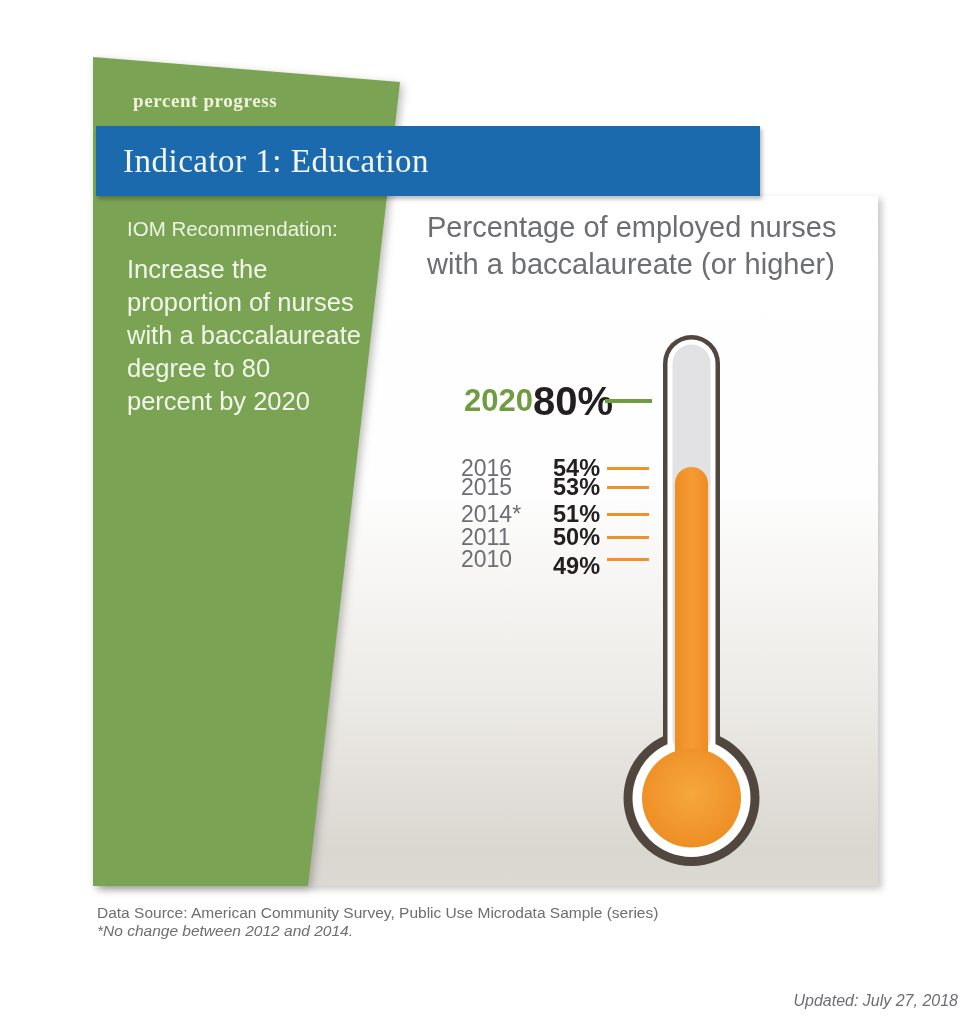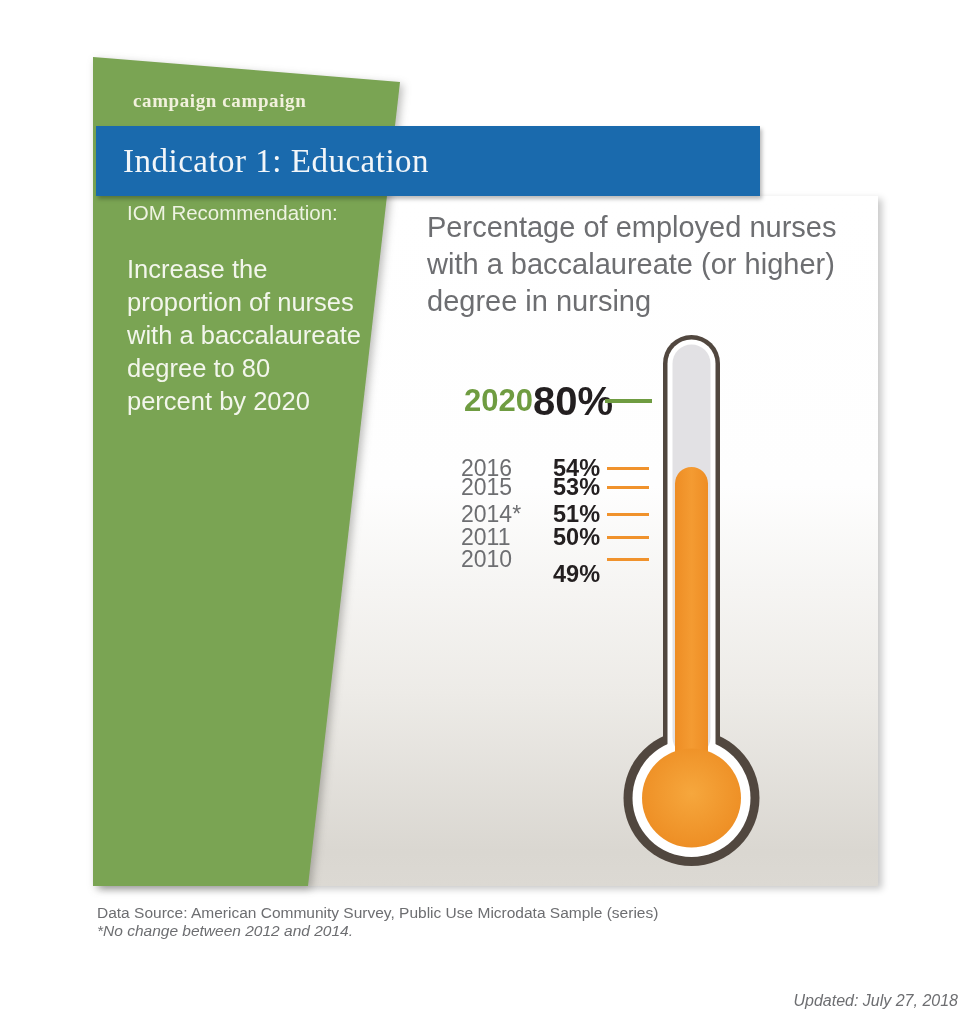--- a/index.html
+++ b/index.html
@@ -49,21 +49,21 @@
   .green-panel{
     position:absolute;inset:0;background:var(--green);
     clip-path:polygon(0 0,307px 25px,215px 829px,0 829px);
   }
   .tab-label{
     position:absolute;left:40px;top:33px;
     font-family:"Liberation Serif",serif;font-size:19px;font-weight:bold;
     letter-spacing:.6px;color:#f2f1dd;
   }
   .iom-label{
-    position:absolute;left:34px;top:144px;
+    position:absolute;left:34px;top:160px;
     font-size:20.5px;color:#eef3e2;
   }
   .iom-body{
     position:absolute;left:34px;top:196px;width:260px;
     font-size:25.5px;line-height:33px;color:#f3f6ec;
   }
 
   
   .blue-bar{
     position:absolute;left:96px;top:126px;width:664px;height:70px;z-index:3;
@@ -85,21 +85,20 @@
 </head>
 <body>
 
 <div class="stage">
 
   <div class="card">
 
     <div class="chart-heading">
       <div>Percentage of employed nurses</div>
       <div>with a baccalaureate (or higher)</div>
-      <div>degree in nursing</div>
     </div>
 
     <svg class="thermo" width="782" height="690" viewBox="0 0 782 690">
       <defs>
         <linearGradient id="gradCol" x1="0" y1="0" x2="1" y2="0">
           <stop offset="0" stop-color="#ee8d24"></stop>
           <stop offset="0.5" stop-color="#f49b32"></stop>
           <stop offset="1" stop-color="#ee8d24"></stop>
         </linearGradient>
         <radialGradient id="gradBall" cx="0.5" cy="0.45" r="0.65">
@@ -130,27 +129,27 @@
 
     <div class="row-year" style="top:318px">2014*</div>
     <div class="row-val" style="top:318px">51%</div>
     <div class="dash" style="top:317px"></div>
 
     <div class="row-year" style="top:341px">2011</div>
     <div class="row-val" style="top:341px">50%</div>
     <div class="dash" style="top:340px"></div>
 
     <div class="row-year" style="top:363px">2010</div>
-    <div class="row-val" style="top:378px">49%</div>
+    <div class="row-val" style="top:370px">49%</div>
     <div class="dash" style="top:362px"></div>
   </div>
 
   <div class="green-shadow">
     <div class="green-panel">
-      <div class="tab-label">campaign campaign</div>
+      <div class="tab-label">percent progress</div>
       <div class="iom-label">IOM Recommendation:</div>
       <div class="iom-body">
         <div>Increase the</div>
         <div>proportion of nurses</div>
         <div>with a baccalaureate</div>
         <div>degree to 80</div>
         <div>percent by 2020</div>
       </div>
     </div>
   </div>

